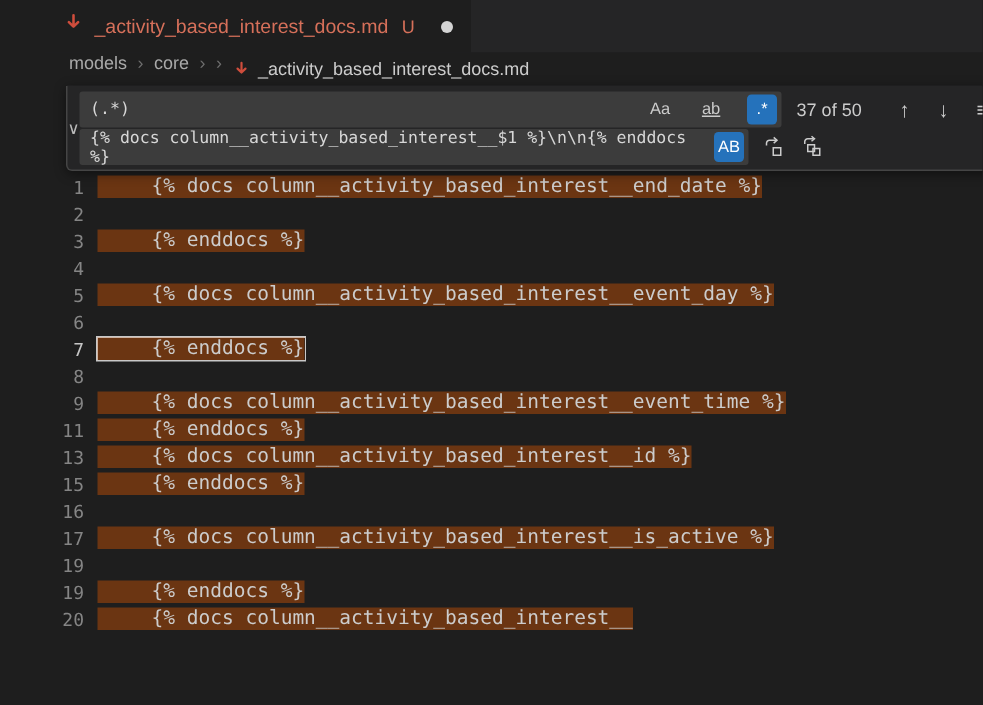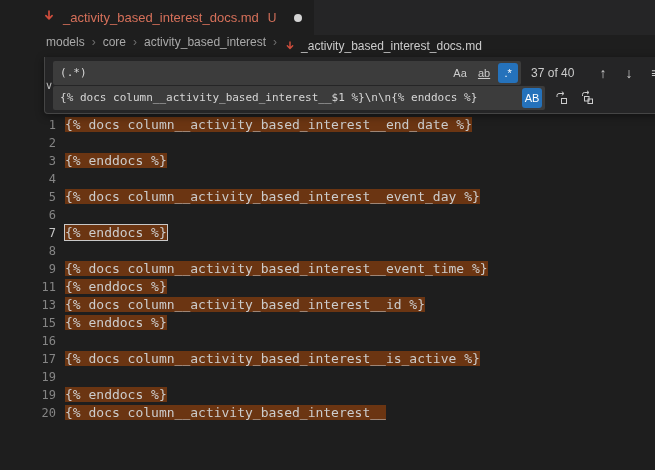--- a/index.html
+++ b/index.html
@@ -25,40 +25,40 @@
               border:1px solid #454545;border-top:none;border-bottom-left-radius:4px;
               box-shadow:0 2px 8px rgba(0,0,0,.45);display:flex;z-index:5;}
   .fw-toggle{width:19px;display:flex;align-items:center;justify-content:center;color:#bbbbbb;
              font-size:11px;cursor:pointer;}
   .fw-rows{flex:1;display:flex;flex-direction:column;justify-content:space-evenly;padding:3px 4px 3px 0;}
   .frow{display:flex;align-items:center;gap:6px;height:25px;}
   .tinput{background:#3c3c3c;border-radius:2px;height:24px;display:flex;align-items:center;
           padding:0 3px 0 7px;font-family:"DejaVu Sans Mono","Liberation Mono",monospace;
           font-size:11px;color:#d7d7d7;overflow:hidden;}
   .find-input{width:468px;justify-content:space-between;}
-  .replace-input{width:492px;justify-content:space-between;}
-  .opts{display:flex;gap:4px;align-items:center;}
+  .replace-input{width:446px;justify-content:space-between;}
+  .opts{display:flex;gap:14px;align-items:center;}
   .opt{min-width:20px;height:20px;padding:0 2px;border-radius:3px;display:flex;align-items:center;
        justify-content:center;font-size:11px;color:#cccccc;font-family:"Liberation Sans",sans-serif;
        cursor:pointer;}
   .opt.active{background:var(--accent_option,#2572bb);color:#ffffff;}
   .opt.wword{text-decoration:underline;}
   .results{font-size:12px;color:#cccccc;white-space:nowrap;margin:0 2px 0 4px;min-width:54px;}
   .iconbtn{width:20px;height:22px;display:flex;align-items:center;justify-content:center;
            color:#cccccc;border-radius:3px;font-size:14px;cursor:pointer;}
   .iconbtn svg{display:block;}
 
   
   .editor-lines{position:absolute;top:116px;left:0;right:0;
                 font-family:"DejaVu Sans Mono","Liberation Mono",monospace;font-size:13px;}
   .line{display:flex;height:18px;line-height:18px;}
   .ln{width:35px;text-align:right;padding-right:9px;color:#858585;font-size:12px;flex:none;}
   .ln.cur{color:#c6c6c6;}
   .lc{white-space:pre;color:#cccccc;}
-  .match{background:var(--find_match,rgba(234,92,0,0.38));}
+  .match{background:var(--find_match,rgba(234,92,0,0.38));padding-left:36px;}
   .match.current{box-shadow:0 0 0 1px var(--current_match_border,#c5c5c5);}
 </style>
 </head>
 <body>
 
 <div class="app">
 
   <div class="tabbar">
     <div class="tab">
       <span>
@@ -70,21 +70,20 @@
       <span class="git-badge">U</span>
       <span class="dot"></span>
     </div>
   </div>
 
   <div class="breadcrumbs">
     <span>models</span>
     <span class="crumb-sep">›</span>
     <span>core</span>
     <span class="crumb-sep">›</span>
-    <span>activity_based_interest</span>
     <span class="crumb-sep">›</span>
     <span class="crumb-file">
       <svg width="12" height="12" viewBox="0 0 14 14">
         <path d="M7 2.2 L7 9.6 M3.9 6.7 L7 9.8 L10.1 6.7" stroke="var(--file_icon,#cf4d3c)" stroke-width="1.7" fill="none" stroke-linecap="round" stroke-linejoin="round"></path>
       </svg>
       <span>_activity_based_interest_docs.md</span>
     </span>
   </div>
 
   <div class="findwidget">
@@ -95,21 +94,21 @@
 
       <div class="frow">
         <div class="tinput find-input">
           <span>(.*)</span>
           <span class="opts">
             <span class="opt">Aa</span>
             <span class="opt wword">ab</span>
             <span class="opt active">.*</span>
           </span>
         </div>
-        <span class="results">37 of 40</span>
+        <span class="results">37 of 50</span>
         <span class="iconbtn">
             <span>↑</span>
           </span>
         <span class="iconbtn">
             <span>↓</span>
           </span>
         <span class="iconbtn">
             <span>≡</span>
           </span>
         <span class="iconbtn">

